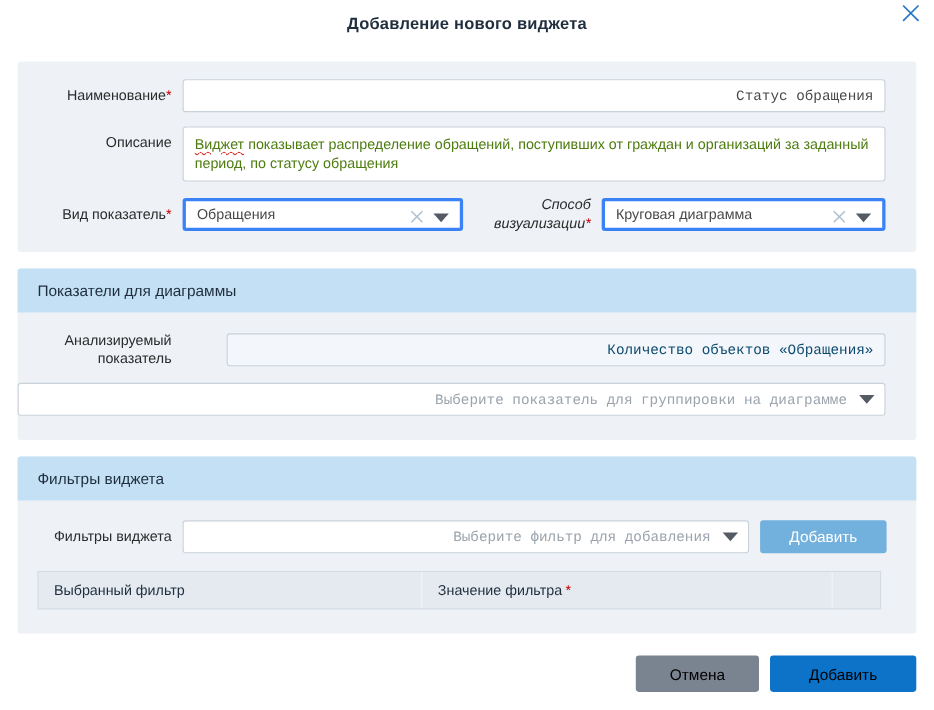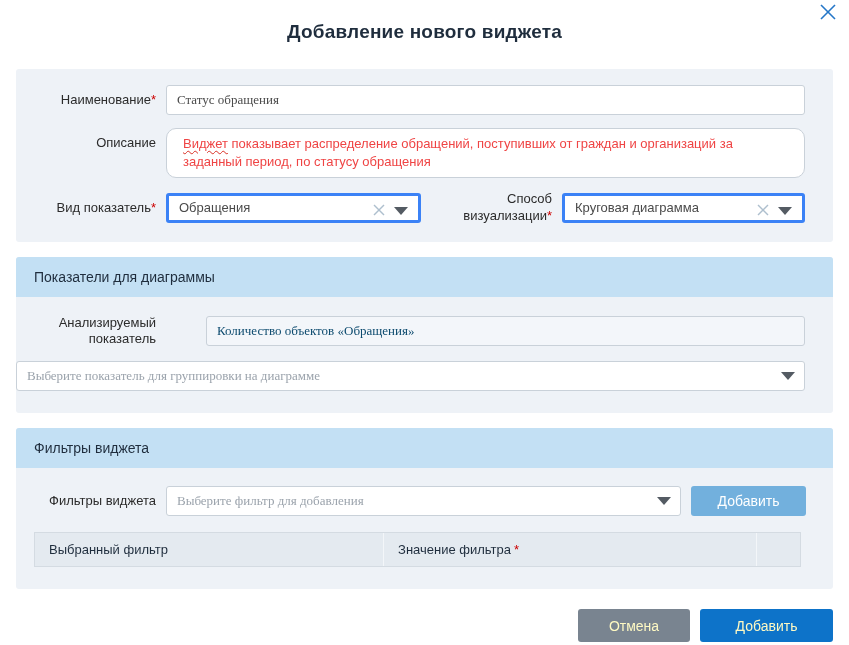--- a/index.html
+++ b/index.html
@@ -3,21 +3,21 @@
 <meta charset="utf-8">
 <style>
   * { box-sizing: border-box; }
   html,body { margin:0; padding:0; }
   body {
     width: 849px; height: 645px; background: #ffffff; position: relative;
     font-family: "Liberation Sans", sans-serif; font-size: 13px; color: #333;
     overflow: hidden;
   }
   .dialog-title {
-    text-align: center; padding-top: 21px; font-size: 19px; font-weight: bold;
+    text-align: center; padding-top: 13px; font-size: 15px; font-weight: bold;
     color: #1f2d3d; letter-spacing: .2px;
   }
   .close-btn {
     position: absolute; top: 3px; right: 12px; width: 18px; height: 18px;
     cursor: pointer; display: block;
   }
   .panel {
     margin: 0 16px; background: #eef2f7; border-radius: 3px;
   }
   .panel-basic { margin-top: 26px; }
@@ -29,27 +29,27 @@
     width: 150px; padding-right: 10px; flex-shrink: 0; text-align: right;
     color: #2b2b2b; line-height: 1.25;
   }
   .frow.top .flabel { padding-top: 7px; }
   .req { color: #cc0000; }
   .req-gap { margin-left: 3px; }
   .field { flex: 1; min-width: 0; }
   .tbox {
     width: 100%; height: 30px; border: 1px solid #c9d1d9; border-radius: 3px;
     background: #fff; padding: 10px 10px; color: #4a4a4a;
-    font-family: Liberation Serif, serif; font-size: 13px; outline: none;
+    font-family: Liberation Mono, monospace; font-size: 13px; outline: none; text-align: right;
   }
   .tbox::placeholder { color: #9ba3ac; opacity: 1; }
   .tbox.disabled { background: #f3f6fa; color: #0c4a6e; }
   .textarea-like {
-    min-height: 50px; border: 1px solid #c9d1d9; border-radius: 10px;
-    background: #fff; padding: 6px 16px; color: #ef4444; line-height: 1.4;
+    min-height: 50px; border: 1px solid #c9d1d9; border-radius: 3px;
+    background: #fff; padding: 6px 10px; color: #4d7c0f; line-height: 1.4;
   }
   .misspell {
     text-decoration: underline wavy #d93025;
     text-decoration-thickness: 1px; text-underline-offset: 2px;
   }
   .selectbox {
     position: relative; height: 30px; border: 3px solid #3b82f6; border-radius: 3px;
     background: #fff; display: flex; align-items: center;
     padding: 0 56px 0 10px; color: #4a4a4a; cursor: pointer;
   }
@@ -65,21 +65,21 @@
   .select-wrap { position: relative; }
   .select-wrap .tbox { padding-right: 34px; }
   .section-head {
     background: #c3e0f4; padding: 12px 18px; font-size: 14px; font-weight: normal;
     color: #1f2d3d; border-radius: 3px 3px 0 0;
   }
   .panel-sect { margin-top: 15px; }
   .panel-sect .panel-body { padding: 18px 28px 22px 0; }
   .frow.mb14 { margin-bottom: 14px; gap: 40px; }
   .w255 { width: 255px; flex: none; }
-  .flabel2 { width: 141px; }
+  .flabel2 { width: 126px; font-style: italic; }
   .filter-select { width: 515px; flex: none; }
   .add-inline-btn {
     width: 115px; height: 30px; margin-left: 10px; flex: none;
     background: #72b0dd; color: #fff; border: none; border-radius: 3px;
     font-family: "Liberation Sans", sans-serif; font-size: 14px; cursor: pointer;
   }
   .ftable {
     margin: 16px 4px 0 18px; display: flex; background: #e4eaf0;
     border: 1px solid #d4dbe2; height: 35px;
   }
@@ -87,21 +87,21 @@
     line-height: 33px; padding: 0 14px; font-weight: normal; color: #1f2d3d;
     white-space: nowrap; overflow: hidden;
   }
   .fcell.c1 { width: 45.5%; }
   .fcell.c2 { flex: 1; border-left: 1px solid #f3f6f9; }
   .fcell.c3 { width: 44px; border-left: 1px solid #f3f6f9; }
   .footer {
     display: flex; justify-content: flex-end; margin: 20px 16px 0; gap: 10px;
   }
   .btn {
-    height: 33px; border: none; border-radius: 3px; color: #fef9c3; font-size: 14px;
+    height: 33px; border: none; border-radius: 3px; color: #000000; font-size: 14px;
     font-family: "Liberation Sans", sans-serif; cursor: pointer;
   }
   .btn-cancel { width: 112px; background: #798490; }
   .btn-submit { width: 133px; background: #0d73c9; }
 </style>
 </head>
 <body>
 
 <div class="dialog-title">Добавление нового виджета</div>
 

